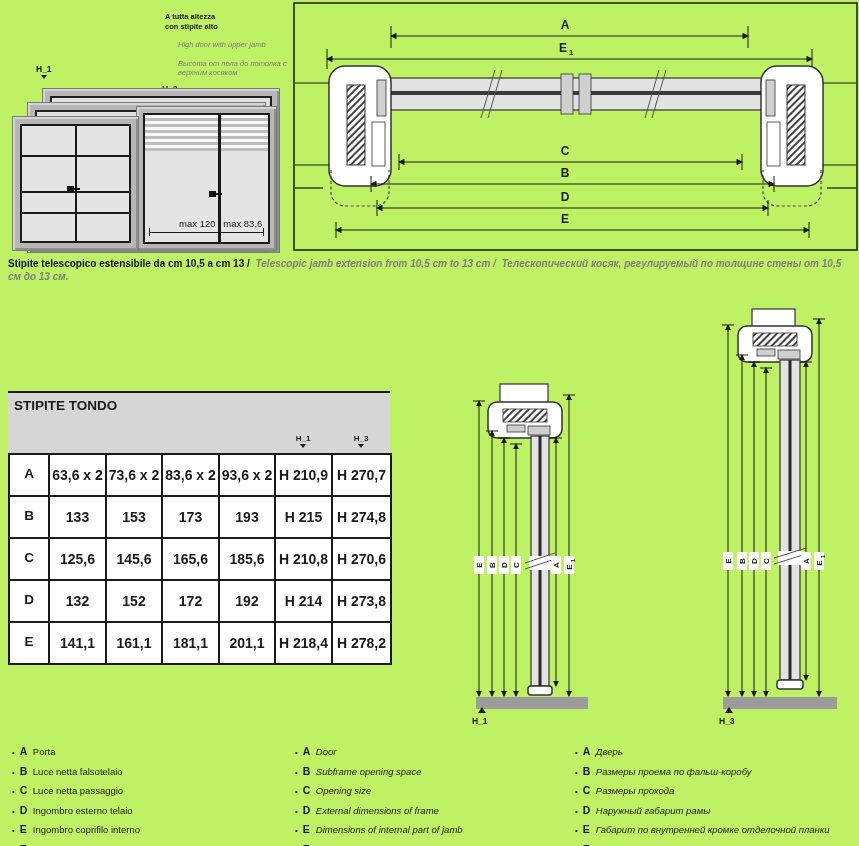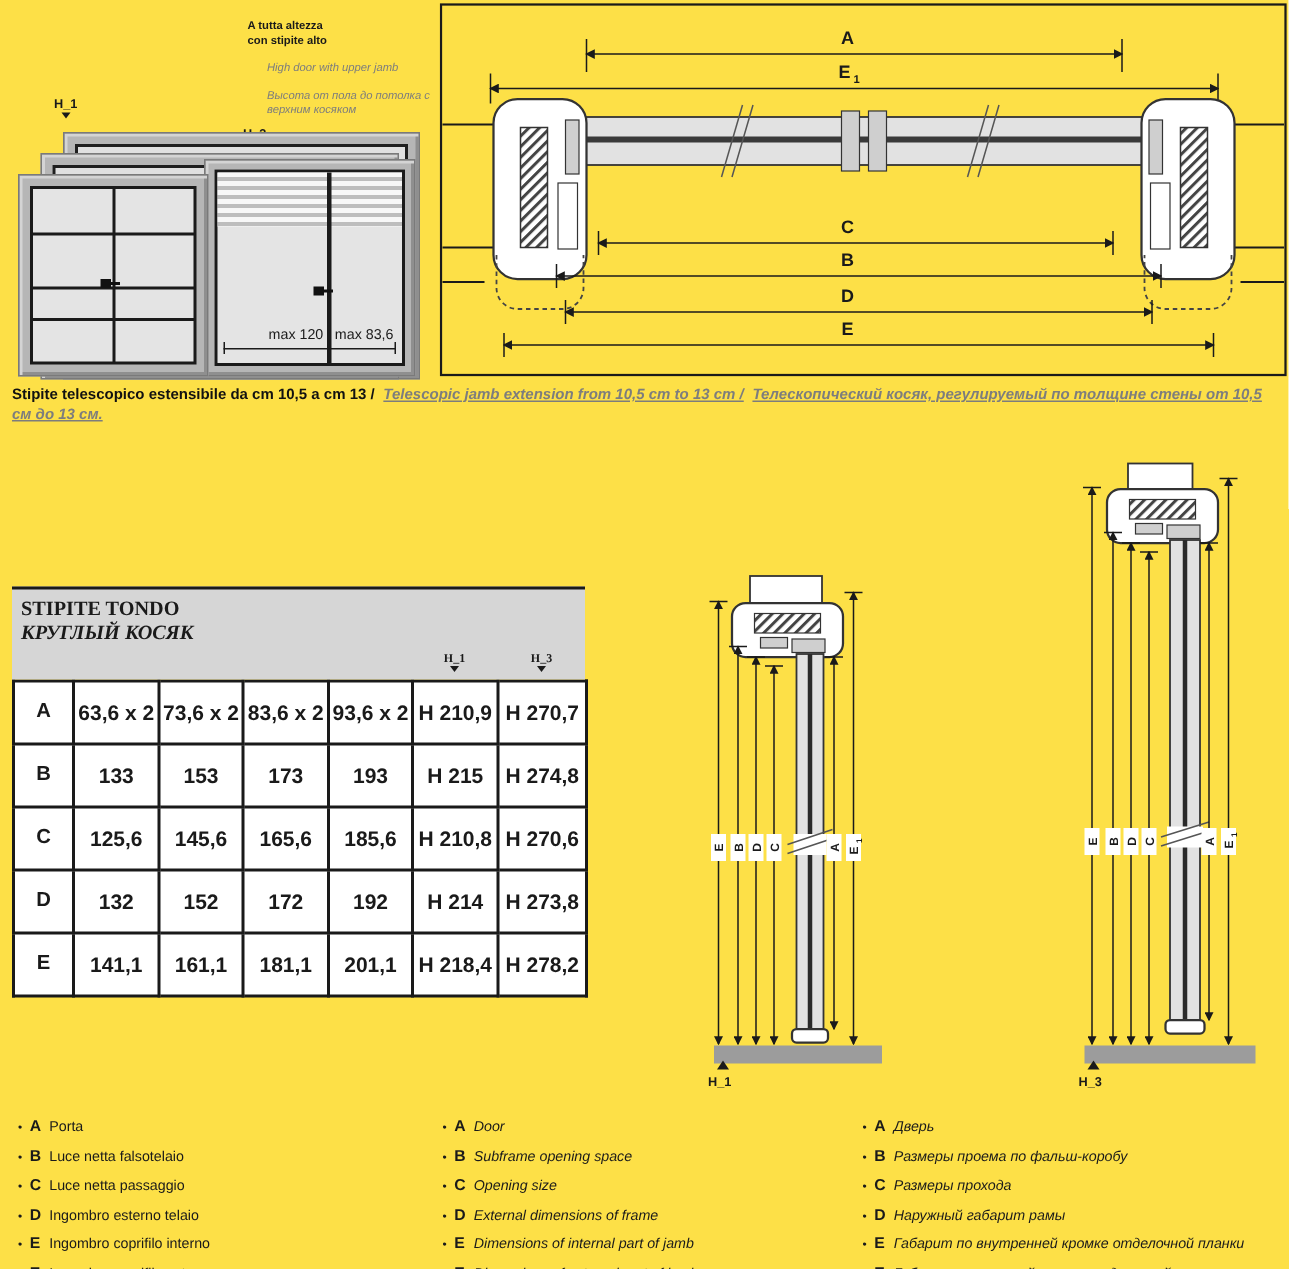--- a/index.html
+++ b/index.html
@@ -1,16 +1,16 @@
 <!DOCTYPE html>
 <html><head>
 <meta charset="utf-8">
 <style>
   html,body{margin:0;padding:0;background:#fff;}
-  .page{position:relative;width:859px;height:846px;background:#fde047;overflow:hidden;
+  .page{position:relative;width:859px;height:846px;background:#bef264;overflow:hidden;
         font-family:"Liberation Sans",sans-serif;color:#1a1a1a;}
 
   
   .illu-text{position:absolute;left:165px;top:12px;width:130px;font-size:7.5px;line-height:9.5px;}
   .illu-title{font-weight:600;color:#1a1a1a;}
   .illu-sub{font-style:italic;color:#7d7d7d;margin-top:9px;margin-left:13px;}
   .hmark{position:absolute;font-weight:bold;font-size:8.5px;color:#1a1a1a;text-align:center;}
   .hmark .tri{display:block;margin:1px auto 0;width:0;height:0;border-left:3.5px solid transparent;
               border-right:3.5px solid transparent;border-top:4.5px solid #1a1a1a;}
   .pframe{position:absolute;background:#b6b6b6;border:1px solid #7a7a7a;
@@ -55,26 +55,26 @@
   .dimsub{font:bold 7.5px "Liberation Sans",sans-serif;fill:#1a1a1a;}
   .vlbl{font:bold 8px "Liberation Sans",sans-serif;fill:#1a1a1a;text-anchor:middle;}
   .vsub{font:bold 5.5px "Liberation Sans",sans-serif;fill:#1a1a1a;}
   .hlbl{font:bold 8.5px "Liberation Sans",sans-serif;fill:#1a1a1a;}
   .floor{fill:#9c9c9c;}
   .lblbg{fill:#fff;}
 
   
   .caption{position:absolute;left:8px;top:257px;width:845px;font-size:10px;line-height:13px;margin:0;}
   .cap-it{font-weight:bold;color:#111;margin-right:3px;}
-  .cap-en,.cap-ru{font-style:italic;font-weight:bold;color:#7d7d7d;margin-right:3px;text-decoration:underline;}
+  .cap-en,.cap-ru{font-style:italic;font-weight:bold;color:#7d7d7d;margin-right:3px;}
 
   
   .tbl-wrap{position:absolute;left:8px;top:391px;width:382px;}
   .tbl-head{position:relative;background:#d6d6d6;border-top:2px solid #1a1a1a;height:62px;box-sizing:border-box;
-            padding:5px 4px 0 6px;font-family:Liberation Serif, serif;}
+            padding:5px 4px 0 6px;}
   .tbl-head .t1{font-weight:bold;font-size:13.5px;line-height:16px;}
   .tbl-head .t2,.tbl-head .t3{font-weight:bold;font-style:italic;font-size:13.5px;line-height:16px;}
   .hcol{position:absolute;bottom:5px;width:34px;text-align:center;font-weight:bold;font-size:8px;}
   .hcol .tri{display:block;margin:1px auto 0;width:0;height:0;border-left:3.5px solid transparent;
              border-right:3.5px solid transparent;border-top:4.5px solid #1a1a1a;}
   .hcol.c1{left:278px;} .hcol.c2{left:336px;}
   table.spec{border-collapse:collapse;width:382px;table-layout:fixed;}
   table.spec td{border:2px solid #1a1a1a;height:38px;text-align:center;vertical-align:middle;
                 font-weight:bold;font-size:14px;background:#fff;}
   table.spec td.rowlbl{font-size:13.5px;}
@@ -246,21 +246,20 @@
 
   <p class="caption">
     <span class="cap-it">Stipite telescopico estensibile da cm 10,5 a cm 13 /</span>
     <span class="cap-en">Telescopic jamb extension from 10,5 cm to 13 cm /</span>
     <span class="cap-ru">Телескопический косяк, регулируемый по толщине стены от 10,5 см до 13 см.</span>
   </p>
 
   <div class="tbl-wrap">
     <div class="tbl-head">
       <div class="t1">STIPITE TONDO</div>
-      <div class="t3">КРУГЛЫЙ КОСЯК</div>
       <div class="hcol c1">
         <span>H_1</span>
         <span class="tri"></span>
       </div>
       <div class="hcol c2">
         <span>H_3</span>
         <span class="tri"></span>
       </div>
     </div>
     <table class="spec">

